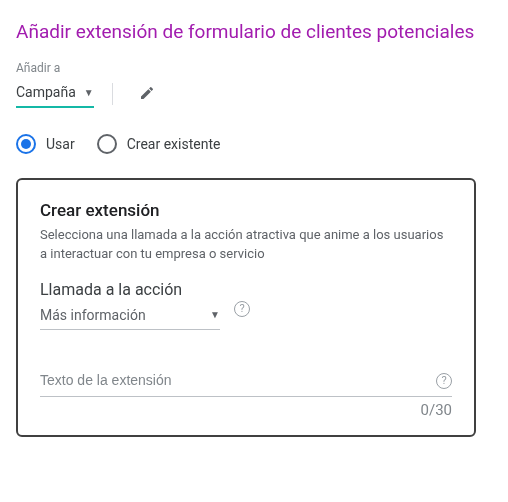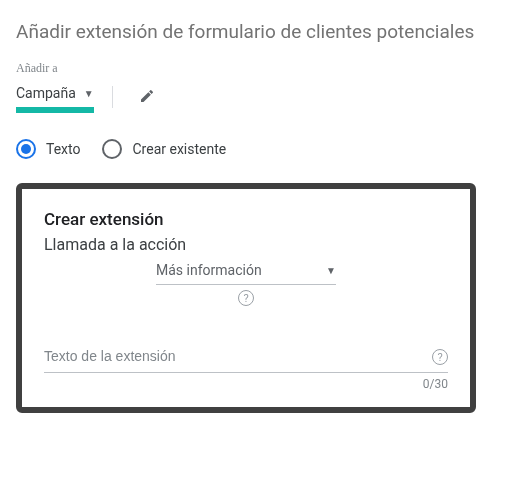--- a/index.html
+++ b/index.html
@@ -6,37 +6,36 @@
   body {
     margin: 0;
     padding: 16px;
     font-family: Roboto, "Segoe UI", Arial, sans-serif;
     background: #fff;
     color: #3c4043;
     width: 508px;
   }
   .title {
     font-size: 19px;
-    color: #737373;
+    color: #a21caf;
     font-weight: 400;
     margin: 4px 0 18px 0;
   }
   .field-label {
     font-size: 12px;
     color: #80868b;
     margin-bottom: 5px;
-    font-family: Liberation Serif, serif;
   }
   .row { display: flex; align-items: center; }
   .dropdown {
     display: inline-flex;
     align-items: center;
     font-size: 14px;
     color: #3c4043;
-    border-bottom: 6px solid #14b8a6;
+    border-bottom: 2px solid #14b8a6;
     padding: 4px 0 6px 0;
     cursor: pointer;
   }
   .dropdown .arrow { margin-left: 8px; color: #5f6368; font-size: 10px; }
   .vdiv {
     width: 1px; height: 22px; background: #dadce0;
     margin: 0 18px;
   }
   .link {
     color: #1a73e8;
@@ -53,39 +52,39 @@
     width: 20px; height: 20px; border-radius: 50%;
     display: inline-flex; align-items: center; justify-content: center;
   }
   .radio-outer.sel { border: 2px solid #1a73e8; }
   .radio-outer.unsel { border: 2px solid #5f6368; }
   .radio-inner {
     width: 10px; height: 10px; border-radius: 50%; background: #1a73e8;
   }
   .card {
     margin-top: 24px;
-    border: 6px solid #404040;
+    border: 2px solid #404040;
     border-radius: 6px;
     padding: 20px 22px 16px 22px;
     width: 460px;
   }
   .card-title {
     font-size: 17px;
     color: #202124;
     font-weight: 500;
     margin-bottom: 6px;
   }
   .card-desc {
     font-size: 13px;
     color: #5f6368;
     line-height: 1.45;
     margin-bottom: 16px;
   }
   .cta-label { font-size: 16px; color: #3c4043; margin-bottom: 2px; }
-  .select-row { display: flex; align-items: center; gap: 5px; flex-direction: column; }
+  .select-row { display: flex; align-items: flex-start; gap: 14px; }
   .select {
     display: inline-flex; align-items: center; justify-content: space-between;
     width: 180px; font-size: 14px; color: #5f6368;
     border-bottom: 1px solid #bdc1c6;
     padding: 6px 0;
     cursor: pointer;
   }
   .help {
     width: 16px; height: 16px; border-radius: 50%;
     border: 1.4px solid #9aa0a6;
@@ -97,21 +96,21 @@
     display: flex; align-items: center; justify-content: space-between; gap: 40px;
   }
   .text-input {
     border: none; outline: none;
     font-size: 14px; color: #3c4043;
     padding: 4px 0 6px 0;
     flex: 1;
   }
   .text-input::placeholder { color: #80868b; }
   .underline { border-bottom: 1px solid #bdc1c6; margin-top: 2px; }
-  .counter { text-align: right; font-size: 12px; color: #80868b; margin-top: 4px; }
+  .counter { text-align: right; font-size: 15px; color: #80868b; margin-top: 4px; }
 </style>
 </head>
 <body>
 
 <div class="title">Añadir extensión de formulario de clientes potenciales</div>
 
 <div class="field-label">Añadir a</div>
 <div class="row">
   <div class="dropdown">
     <span>Campaña</span>
@@ -126,31 +125,32 @@
     </span>
   </a>
 </div>
 
 <div class="section">
   <div class="radio-row">
     <label class="radio-item">
       <span class="radio-outer sel">
           <span class="radio-inner"></span>
         </span>
-      <span>Texto</span>
+      <span>Usar</span>
     </label>
     <label class="radio-item">
       <span class="radio-outer unsel"></span>
       <span>Crear existente</span>
     </label>
   </div>
 </div>
 
 <div class="card">
   <div class="card-title">Crear extensión</div>
+  <div class="card-desc">Selecciona una llamada a la acción atractiva que anime a los usuarios a interactuar con tu empresa o servicio</div>
 
   <div class="cta-label">Llamada a la acción</div>
   <div class="select-row">
     <div class="select">
       <span>Más información</span>
       <span style="font-size:10px;color:#5f6368;">▼</span>
     </div>
     <span class="help">?</span>
   </div>
 

